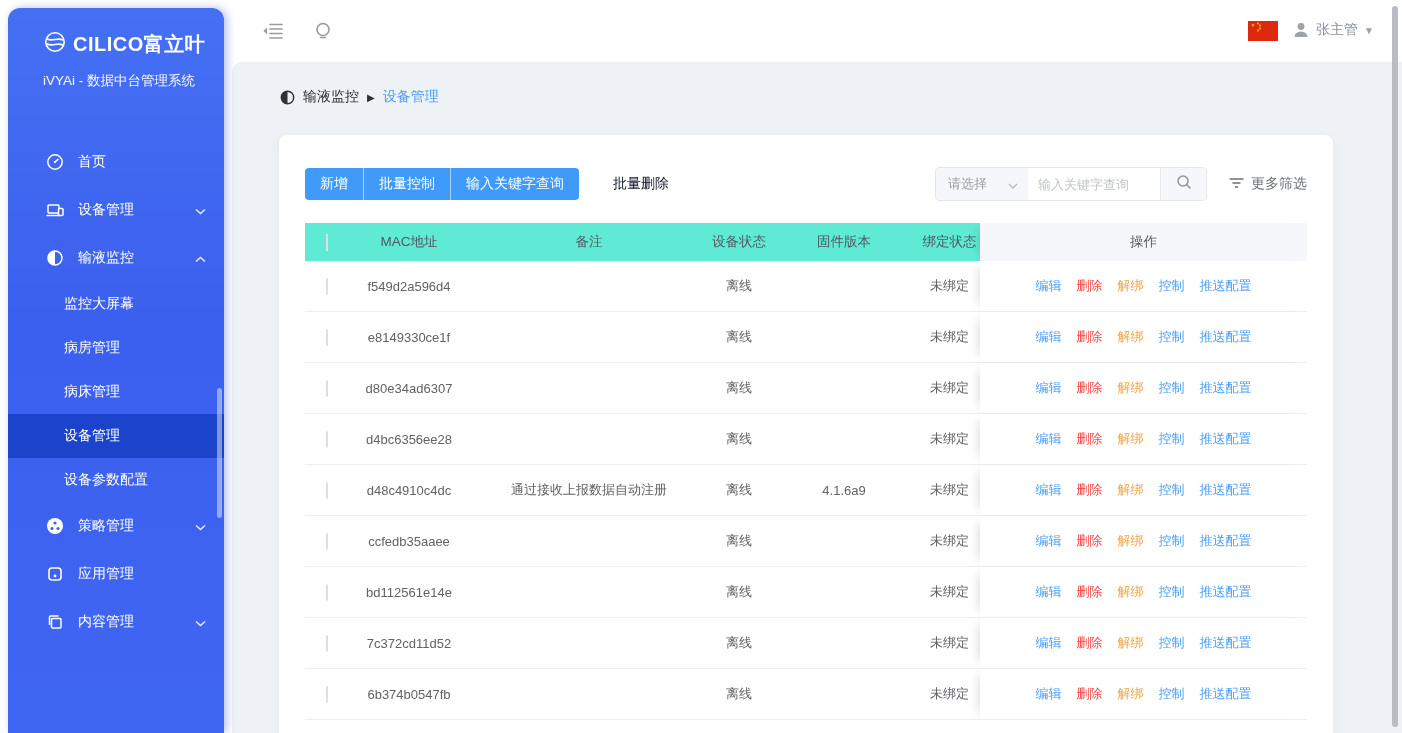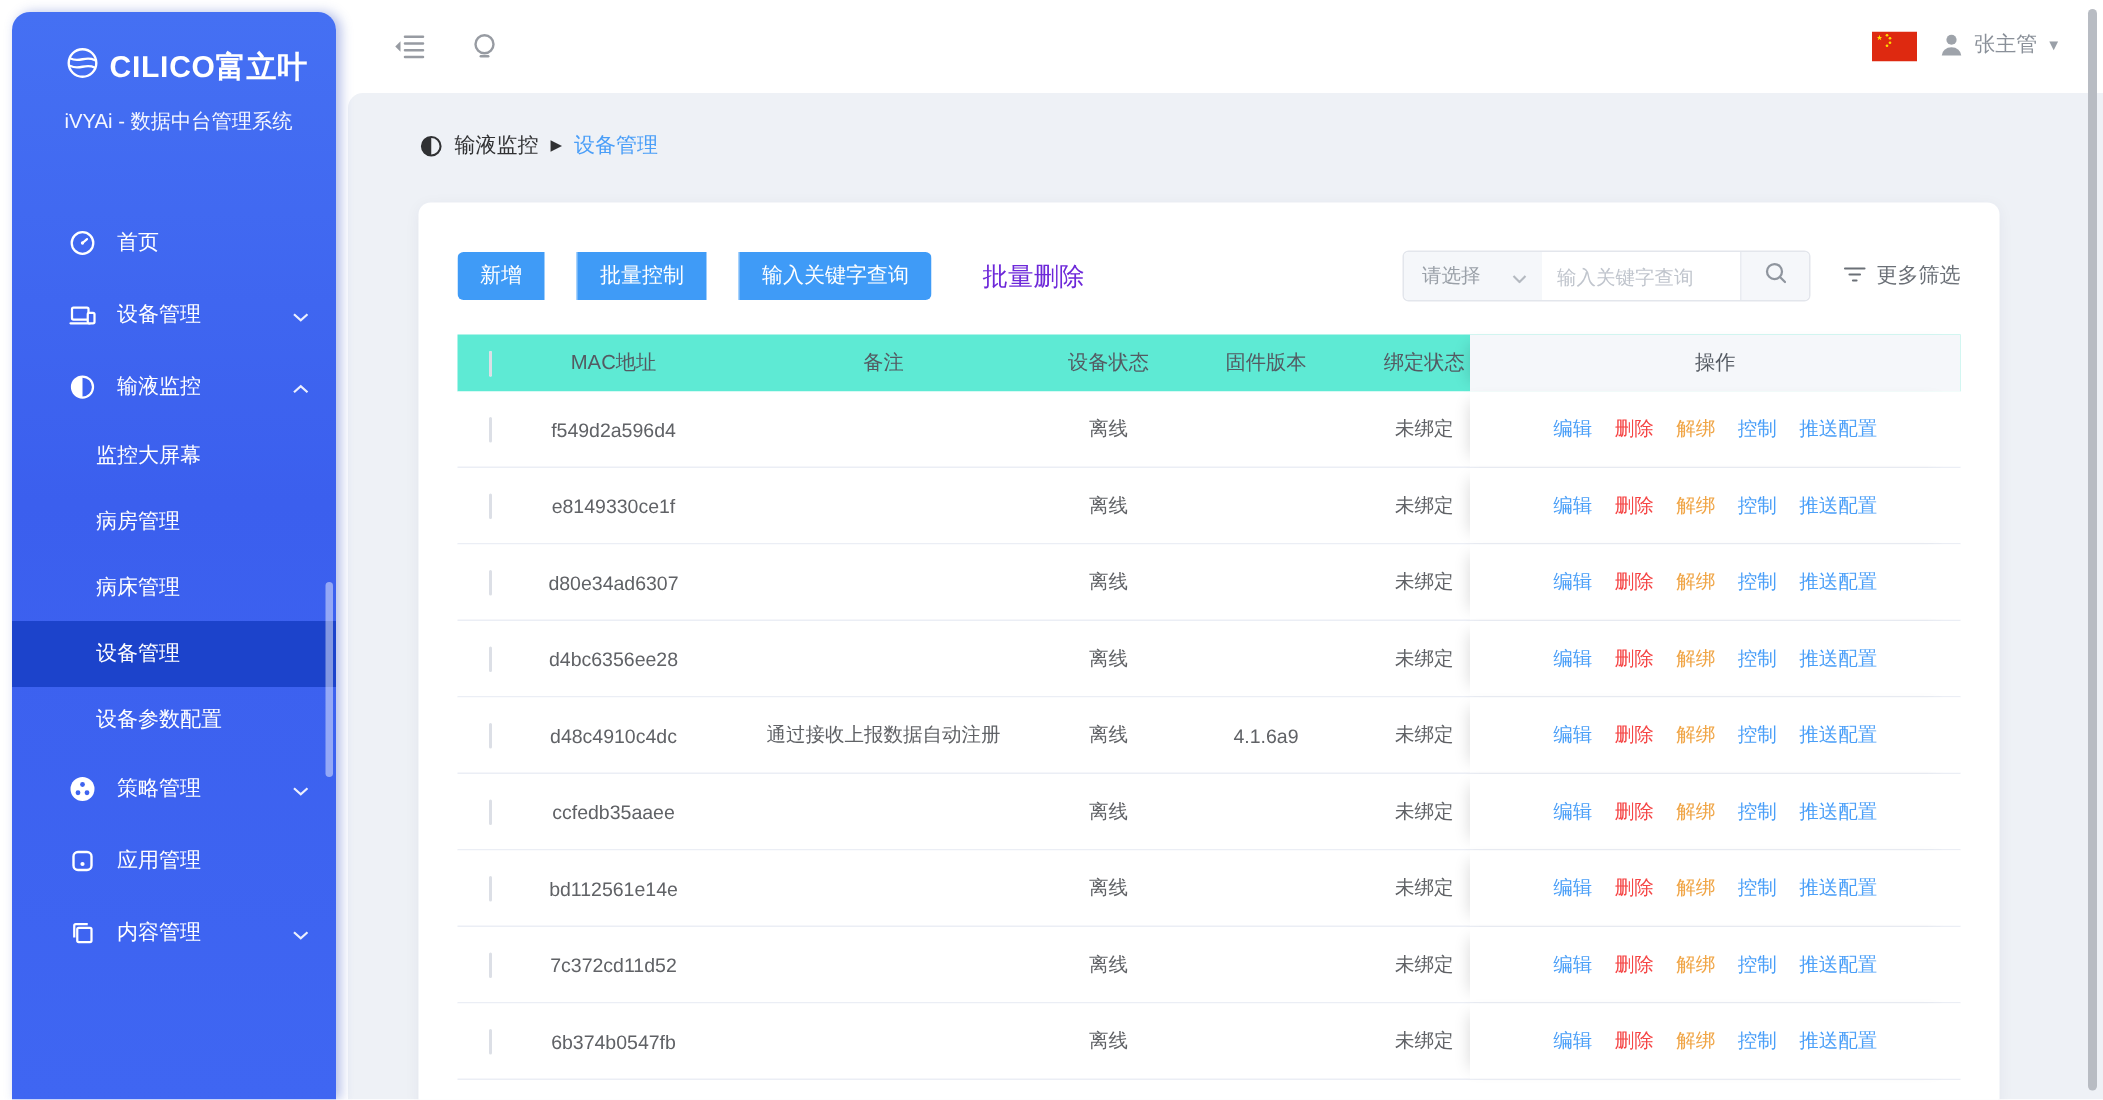--- a/index.html
+++ b/index.html
@@ -44,22 +44,22 @@
   .bc-link { color:#4a9ef8; cursor:pointer; }
 
   .card { position:absolute; left:47px; top:73px; width:1054px; bottom:-10px;
     background:#fff; border-radius:8px; box-shadow:0 2px 10px rgba(30,40,80,.05); padding:32px 26px 0 26px; }
 
   
   .toolbar { display:flex; align-items:center; height:34px; }
   .btn-group { display:flex; border-radius:4px; overflow:hidden; }
   .btn { background:#3f9bf7; color:#fff; font-size:14px; height:32px; padding:0 15px;
     display:flex; align-items:center; border:none; cursor:pointer; }
-  .btn + .btn { border-left:1px solid rgba(255,255,255,.55);margin-left:21px; }
-  .btn-disabled { margin-left:34px; font-size:17px; color:#6d28d9; cursor:not-allowed; }
+  .btn + .btn { border-left:1px solid rgba(255,255,255,.55); }
+  .btn-disabled { margin-left:34px; font-size:14px; color:#0f172a; cursor:not-allowed; }
   .search-group { margin-left:auto; display:flex; height:34px; border:1px solid #e3e6ec; border-radius:4px; overflow:hidden; }
   .sel { width:92px; background:#f5f7fa; display:flex; align-items:center; justify-content:space-between;
     padding:0 10px 0 12px; font-size:13px; color:#9aa0a8; cursor:pointer; }
   .sel-chev { color:#b4b9c0; }
   .kw-input { width:132px; border:none; outline:none; font-size:13px; padding:0 10px; color:#333;
     font-family:"Liberation Sans","DejaVu Sans",sans-serif; }
   .kw-input::placeholder { color:#c0c5cd; }
   .search-btn { width:46px; background:#f5f7fa; border-left:1px solid #e9ecf1; display:flex; align-items:center; justify-content:center; cursor:pointer; color:#8f959e; }
   .more-filter { display:flex; align-items:center; gap:7px; margin-left:22px; font-size:14px; color:#6b7077; cursor:pointer; }
 

